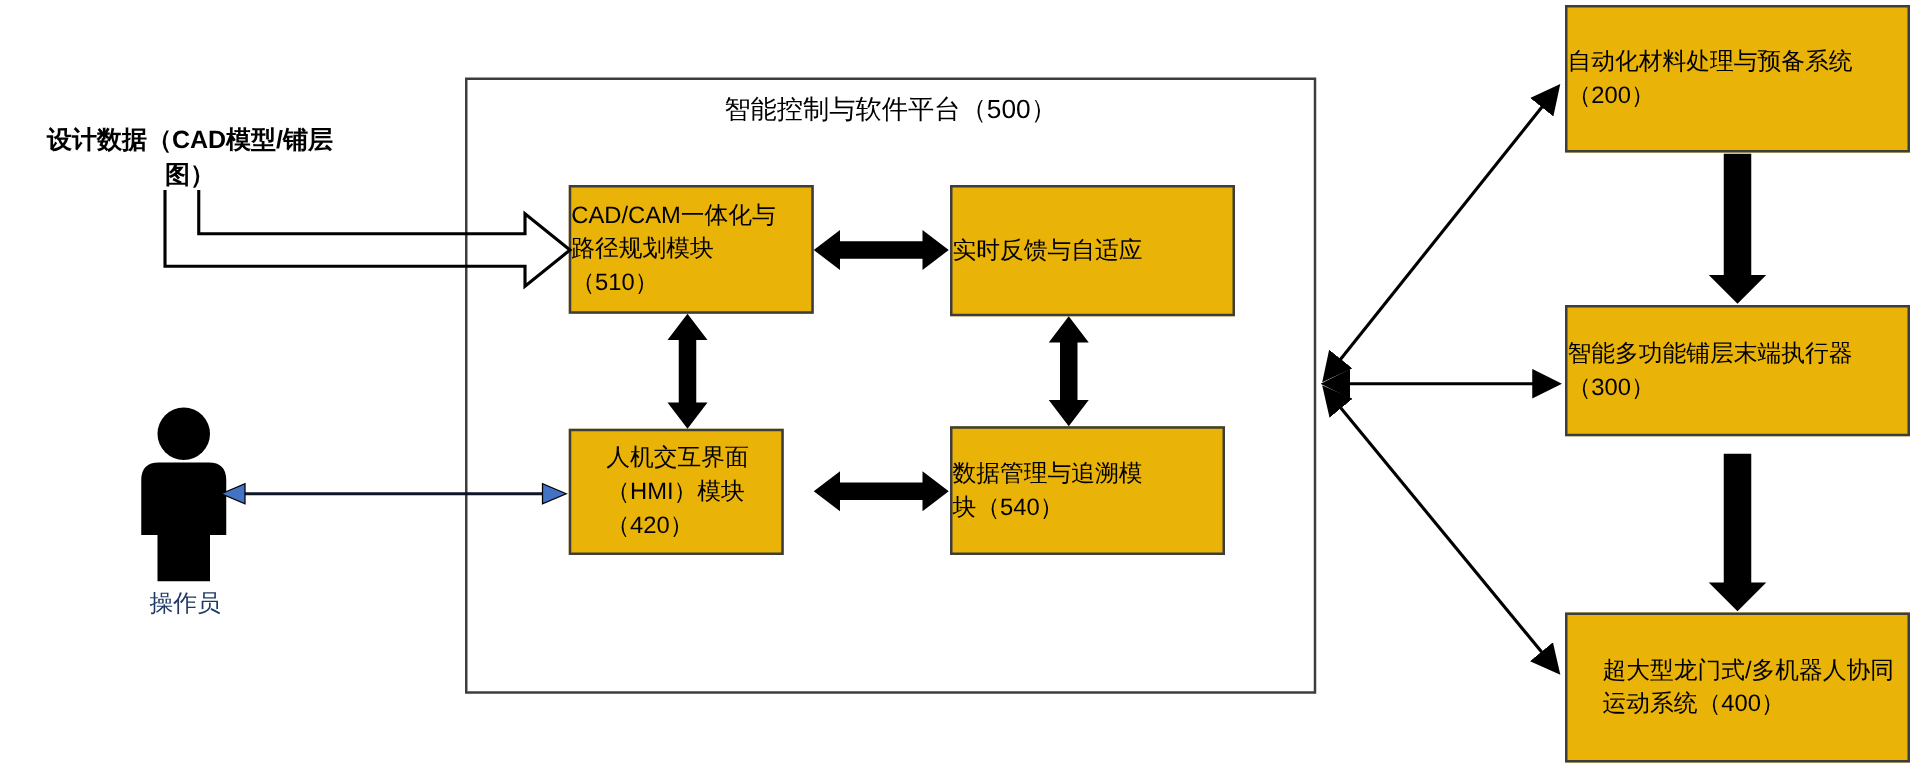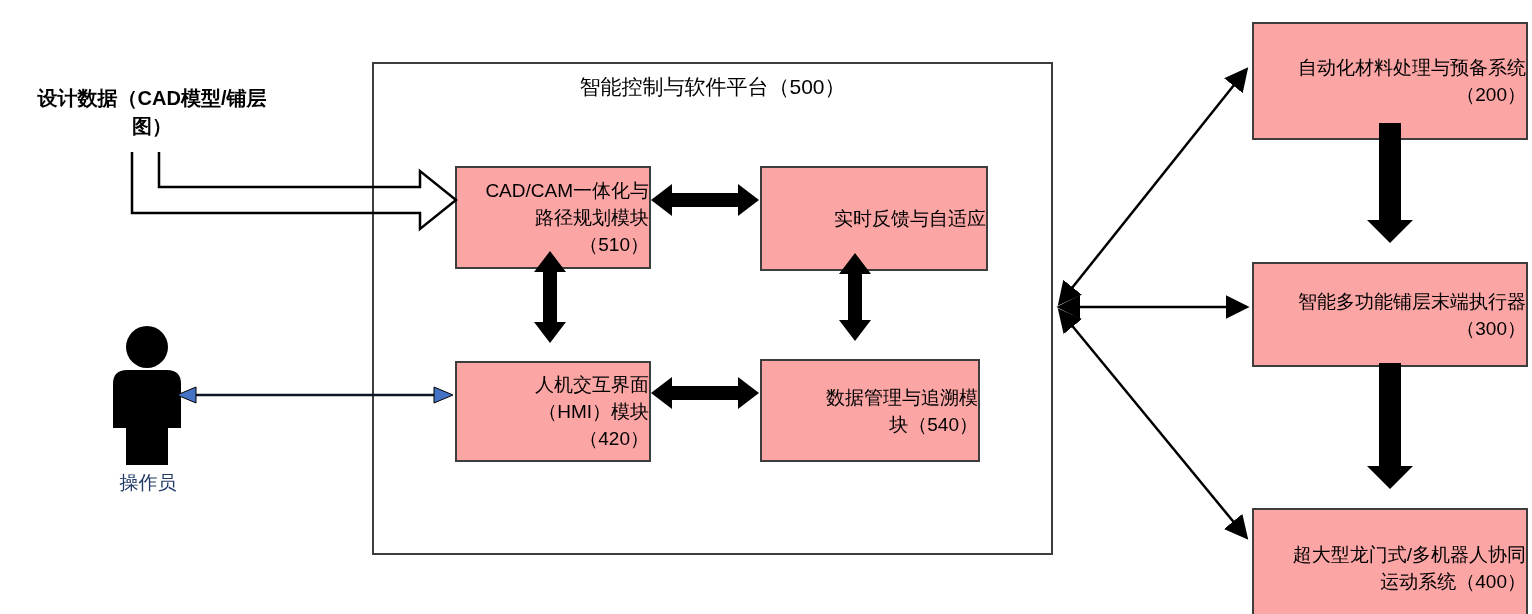--- a/index.html
+++ b/index.html
@@ -3,35 +3,35 @@
 <meta charset="utf-8">
 <style>
   :root{
     --line:#000000; --box-border:#3d3d3d; --blue-arrowhead:#4472c4;
     --operator-label:#1f3864; --background:#ffffff;
   }
   html,body{margin:0;padding:0;background:var(--background);}
   body{font-family:"Liberation Sans", sans-serif;}
   #stage{position:relative;width:1532px;height:614px;background:var(--background);overflow:hidden;}
   .box{
-    position:absolute;background:#fca5a5;border:2px solid var(--box-border);
-    display:flex;flex-direction:column;align-items:flex-end;justify-content:center;
-    text-align:center;color:#000;box-sizing:border-box;margin-top:18px;
+    position:absolute;background:#eab308;border:2px solid var(--box-border);
+    display:flex;flex-direction:column;align-items:flex-start;justify-content:center;
+    text-align:center;color:#000;box-sizing:border-box;
   }
   .box .ln{line-height:27px;font-size:19px;white-space:nowrap;}
   #platform{
     position:absolute;left:372px;top:62px;width:681px;height:493px;
     border:2px solid var(--box-border);background:#fff;box-sizing:border-box;
   }
   #platform-title{
     position:absolute;left:372px;top:73px;width:681px;text-align:center;
     font-size:21px;color:#000;white-space:nowrap;
   }
   #design-data{
-    position:absolute;left:6px;top:84px;width:292px;text-align:center;
+    position:absolute;left:6px;top:98px;width:292px;text-align:center;
     font-size:20px;line-height:28px;color:#000;font-weight:600;
   }
   #operator-label{
     position:absolute;left:100px;top:470px;width:96px;text-align:center;
     font-size:19px;color:var(--operator-label);
   }
   svg.overlay{position:absolute;left:0;top:0;pointer-events:none;}
 </style>
 </head>
 <body>
@@ -49,42 +49,42 @@
   <div class="box" style="left:455px;top:148px;width:196px;height:103px;">
     <div class="ln">CAD/CAM一体化与</div>
     <div class="ln">路径规划模块</div>
     <div class="ln">（510）</div>
   </div>
 
   <div class="box" style="left:760px;top:148px;width:228px;height:105px;">
     <div class="ln">实时反馈与自适应</div>
   </div>
 
-  <div class="box" style="left:455px;top:343px;width:196px;height:101px;">
+  <div class="box" style="left:455px;top:343px;width:172px;height:101px;padding-left:28px;">
     <div class="ln">人机交互界面</div>
     <div class="ln">（HMI）模块</div>
     <div class="ln">（420）</div>
   </div>
 
   <div class="box" style="left:760px;top:341px;width:220px;height:103px;">
     <div class="ln">数据管理与追溯模</div>
     <div class="ln">块（540）</div>
   </div>
 
   <div class="box" style="left:1252px;top:4px;width:276px;height:118px;">
     <div class="ln">自动化材料处理与预备系统</div>
     <div class="ln">（200）</div>
   </div>
 
   <div class="box" style="left:1252px;top:244px;width:276px;height:105px;">
     <div class="ln">智能多功能铺层末端执行器</div>
     <div class="ln">（300）</div>
   </div>
 
-  <div class="box" style="left:1252px;top:490px;width:276px;height:120px;">
+  <div class="box" style="left:1252px;top:490px;width:276px;height:120px;padding-left:28px;">
     <div class="ln">超大型龙门式/多机器人协同</div>
     <div class="ln">运动系统（400）</div>
   </div>
 
   <div id="operator-label">操作员</div>
 
   <svg class="overlay" width="1532" height="614" viewBox="0 0 1532 614">
     <defs>
       <marker id="ah" viewBox="0 0 10 10" refX="8.5" refY="5" markerWidth="9.5" markerHeight="9.5" orient="auto-start-reverse">
         <path d="M0,0 L10,5 L0,10 z" fill="#000"></path>

